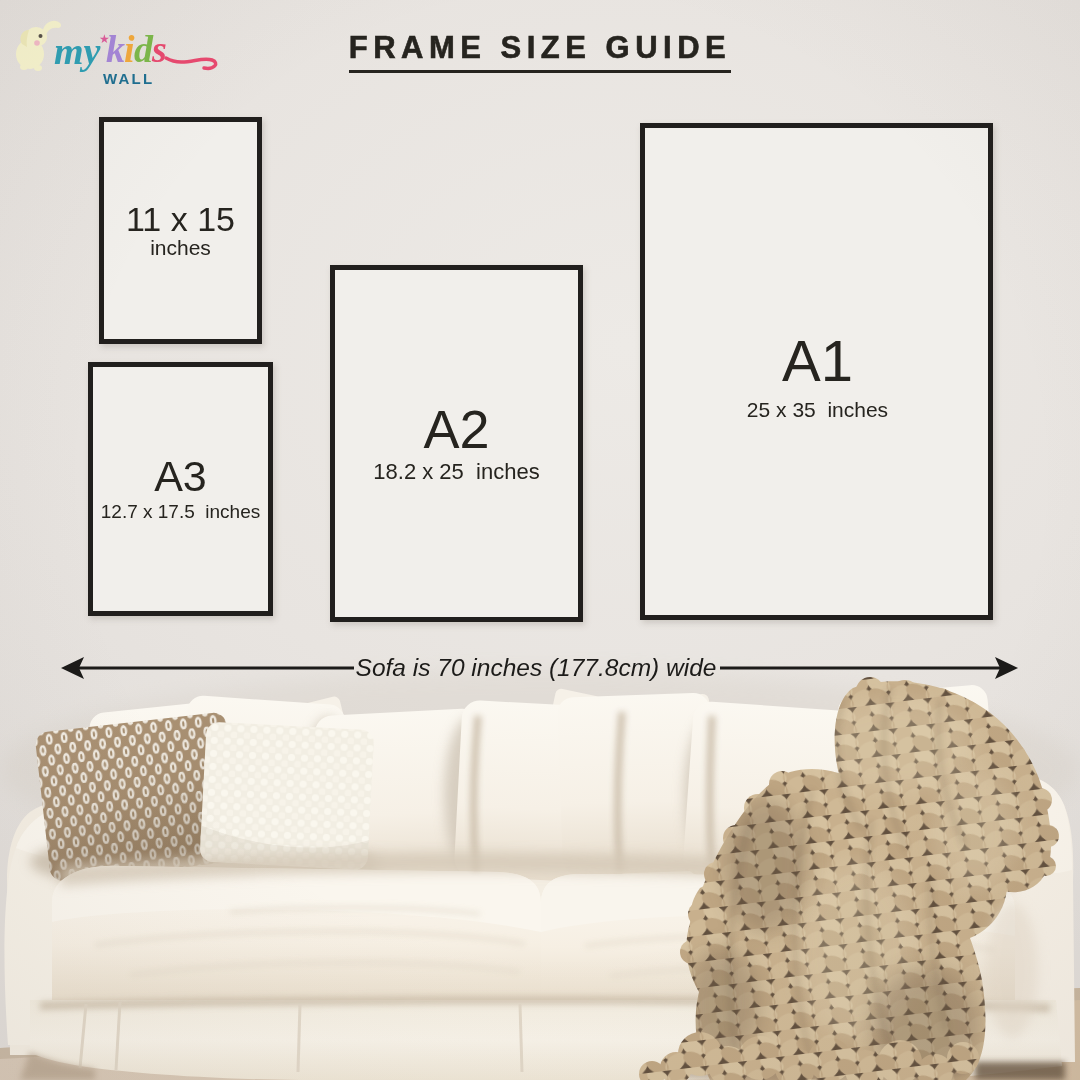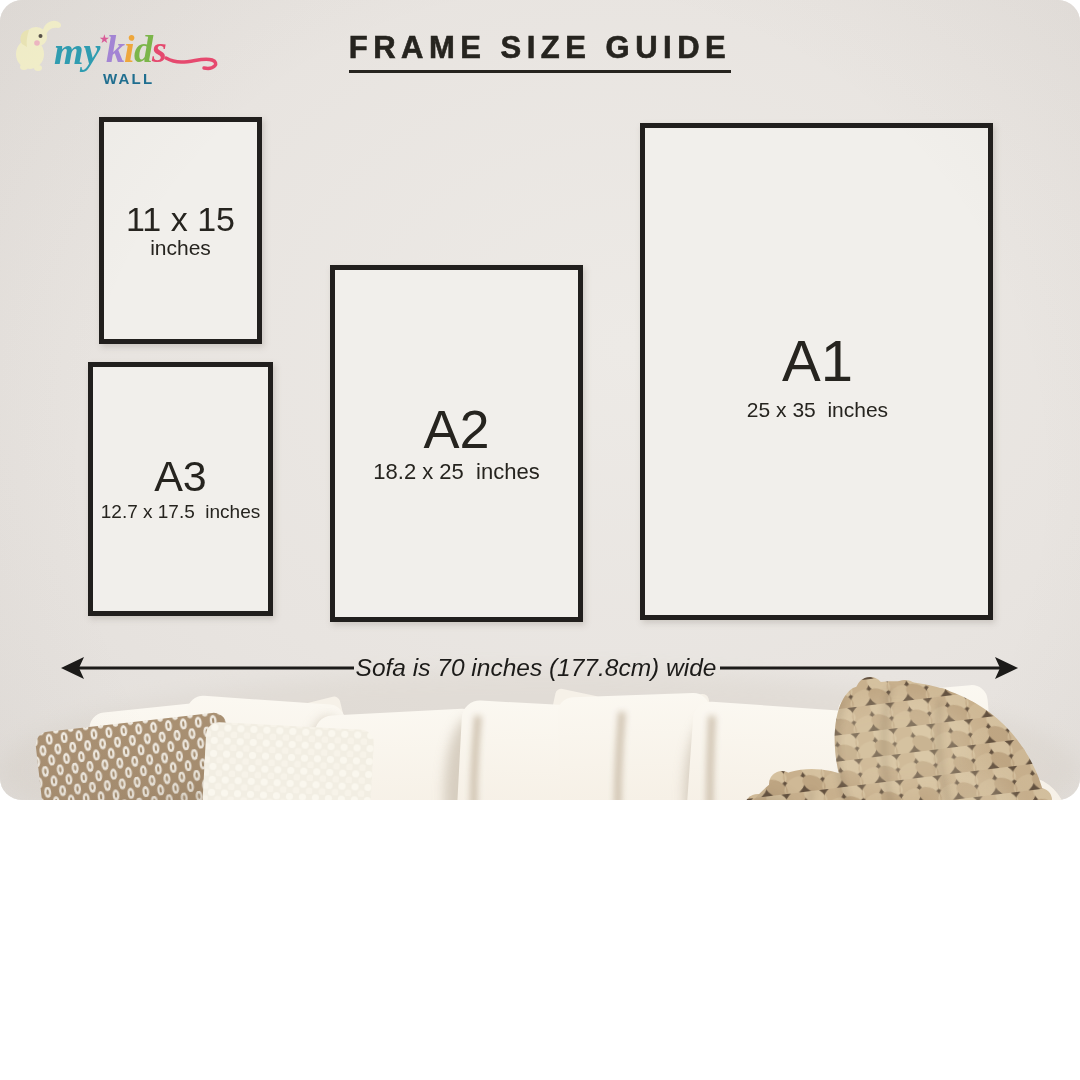--- a/index.html
+++ b/index.html
@@ -1,18 +1,18 @@
 <!DOCTYPE html>
 <html><head>
 <meta charset="utf-8">
 <style>
   html,body{margin:0;padding:0;}
-  #page{position:relative;width:1080px;height:800px;overflow:hidden;
+  #page{position:relative;width:1080px;height:1080px;overflow:hidden;
         font-family:"Liberation Sans",sans-serif;
-        background:#e8e4e0;border-radius:22px;}
+        background:#e8e4e0;}
   .abs{position:absolute;}
   .frame{position:absolute;border:5px solid #211f1d;background:#f1efeb;
          box-shadow:2px 3px 6px rgba(120,110,100,0.25);}
   .ftxt{position:absolute;width:100%;text-align:center;color:#26241f;}
 </style>
 </head>
 <body>
 <div id="page">
 
 <div class="abs" style="left:0;top:0;width:1080px;height:1080px;

